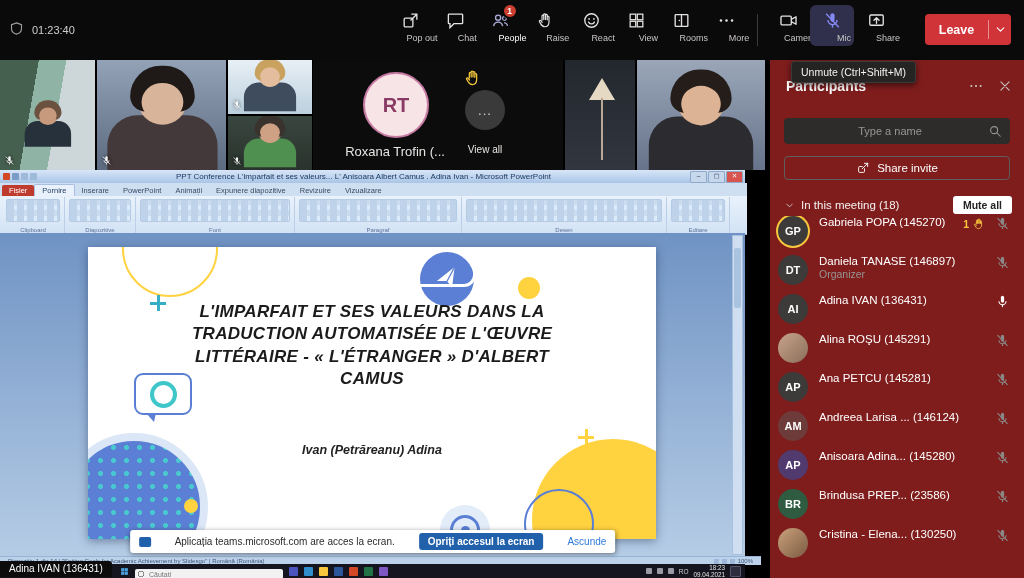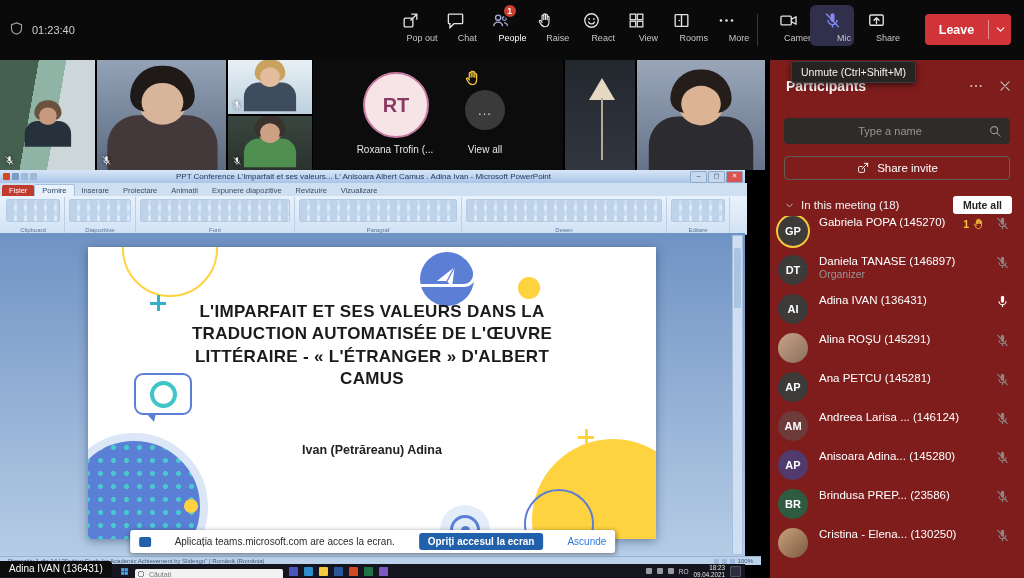--- a/index.html
+++ b/index.html
@@ -44,21 +44,21 @@
   #t2{left:97px;width:129px;background:linear-gradient(#93a2b6,#5c6b80);}
   #t3a{left:228px;width:84px;height:54px;background:linear-gradient(#e8f0f6,#bcd0de);}
   #t3b{left:228px;top:56px;width:84px;height:54px;background:linear-gradient(#39463f,#2a332d);}
   #lamp-tile{left:565px;width:70px;background:linear-gradient(#23272e,#31363f);}
   #t-right{left:637px;width:128px;background:linear-gradient(#9aa6b8,#67738a);}
   .lamp-pole{position:absolute;left:36px;top:38px;width:2px;height:62px;background:#b9a894;}
   .lamp-shade{position:absolute;left:24px;top:18px;width:0;height:0;border-left:13px solid transparent;border-right:13px solid transparent;border-bottom:22px solid #e6d9c4;}
   #rt-zone{left:313px;width:250px;background:#0c0c0c;}
   #rt-avatar{position:absolute;left:50px;top:12px;width:62px;height:62px;border-radius:50%;background:#f7e4e6;border:2px solid #c77ba4;
              display:flex;align-items:center;justify-content:center;color:#8a3b65;font-size:20px;font-weight:bold;}
-  #rt-name{position:absolute;left:6px;top:84px;width:152px;text-align:center;font-size:10px;color:#e8e6e3;white-space:nowrap;overflow:hidden;}
+  #rt-name{position:absolute;left:6px;top:84px;width:152px;text-align:center;font-size:13px;color:#e8e6e3;white-space:nowrap;overflow:hidden;}
   #va-hand{position:absolute;left:150px;top:8px;color:#f5c73a;}
   #va-avatar{position:absolute;left:152px;top:30px;width:40px;height:40px;border-radius:50%;background:#3a3a3a;display:flex;align-items:center;justify-content:center;color:#d8d6d4;font-size:13px;letter-spacing:1px;}
   #va-label{position:absolute;left:132px;top:84px;width:80px;text-align:center;font-size:10px;color:#e8e6e3;}
 
   
   #share{position:absolute;left:0;top:170px;width:745px;height:408px;background:#d5e2f2;}
   #ppt-title{position:absolute;top:0;left:0;width:745px;height:13px;background:linear-gradient(#d8e6f8,#a9c4e6);border-bottom:1px solid #8fb0d6;
              display:flex;align-items:center;font-size:8px;color:#17365d;}
   .qat{display:flex;gap:2px;margin-left:3px;}
   .qat i{width:7px;height:7px;border-radius:1px;display:block}
@@ -71,21 +71,21 @@
   .rtab{font-size:7.5px;color:#3a4a63;padding:1px 7px 1px;white-space:nowrap;}
   .rtab.accent{background:#bf3b2e;color:#fff;border-radius:2px 2px 0 0;}
   .rtab.selected{background:#e9f2fc;border:1px solid #a8c0dd;border-bottom:none;border-radius:2px 2px 0 0;color:#1f3a5f;}
   #ribbon{position:absolute;top:26px;left:0;width:745px;height:37px;background:linear-gradient(#e9f2fc,#d2e2f4);border-bottom:1px solid #9ab4d4;display:flex;padding:1px 0 0 2px;}
   .grp{position:relative;border-right:1px solid #bccfe6;padding:2px 4px 9px;flex:none;}
   .grp .fill{height:21px;background:repeating-linear-gradient(90deg,#bed3ea 0 7px,transparent 7px 10px),
              repeating-linear-gradient(0deg,#dcebf9 0 5px,#cadcef 5px 11px);border:1px solid #b5cbe4;border-radius:2px;}
   .grp .glabel{position:absolute;bottom:1px;left:0;right:0;text-align:center;font-size:6px;color:#5a739a;white-space:nowrap;overflow:hidden;}
   .grp:nth-of-type(1){width:54px}.grp:nth-of-type(2){width:62px}.grp:nth-of-type(3){width:150px}
   .grp:nth-of-type(4){width:158px}.grp:nth-of-type(5){width:196px}.grp:nth-of-type(6){width:54px}
-  #workspace{position:absolute;top:63px;left:0;width:745px;height:340px;background:linear-gradient(#6f93c4,#b9cfe7);}
+  #workspace{position:absolute;top:63px;left:0;width:745px;height:340px;background:linear-gradient(#6f93c4,#b9cfe7);font-style:italic;}
   #vscroll{position:absolute;right:2px;top:2px;width:9px;height:318px;background:#cfdff1;border:1px solid #a8c0dd;}
   #vscroll .thumb{margin:12px 1px;height:60px;background:#a9c3e1;border-radius:2px;}
   #slide{position:absolute;left:88px;top:14px;width:568px;height:292px;background:#fff;box-shadow:0 2px 9px rgba(20,40,80,.45);overflow:hidden;}
   .curve-tl{position:absolute;left:34px;top:-46px;width:92px;height:92px;border:2.5px solid #ffd23f;border-radius:50%;}
   .plus{position:relative;width:16px;height:16px;}
   .plus::before,.plus::after{content:"";position:absolute;background:currentColor;}
   .plus::before{left:7px;top:0;width:2.5px;height:16px;}
   .plus::after{left:0;top:7px;width:16px;height:2.5px;}
   #plus-teal{position:absolute;left:62px;top:48px;color:#35aec6;}
   #plus-yel{position:absolute;right:62px;top:182px;color:#ffd23f;}
@@ -427,21 +427,21 @@
     </div>
 
     <div id="ribbon-tabs">
 
         <span class="rtab accent"><span>Fișier</span></span>
 
         <span class="rtab selected"><span>Pornire</span></span>
 
         <span class="rtab"><span>Inserare</span></span>
 
-        <span class="rtab"><span>Proiectare</span></span>
+        <span class="rtab"><span>PowerPoint</span></span>
 
         <span class="rtab"><span>Animații</span></span>
 
         <span class="rtab"><span>Expunere diapozitive</span></span>
 
         <span class="rtab"><span>Revizuire</span></span>
 
         <span class="rtab"><span>Vizualizare</span></span>
       </div>
 

